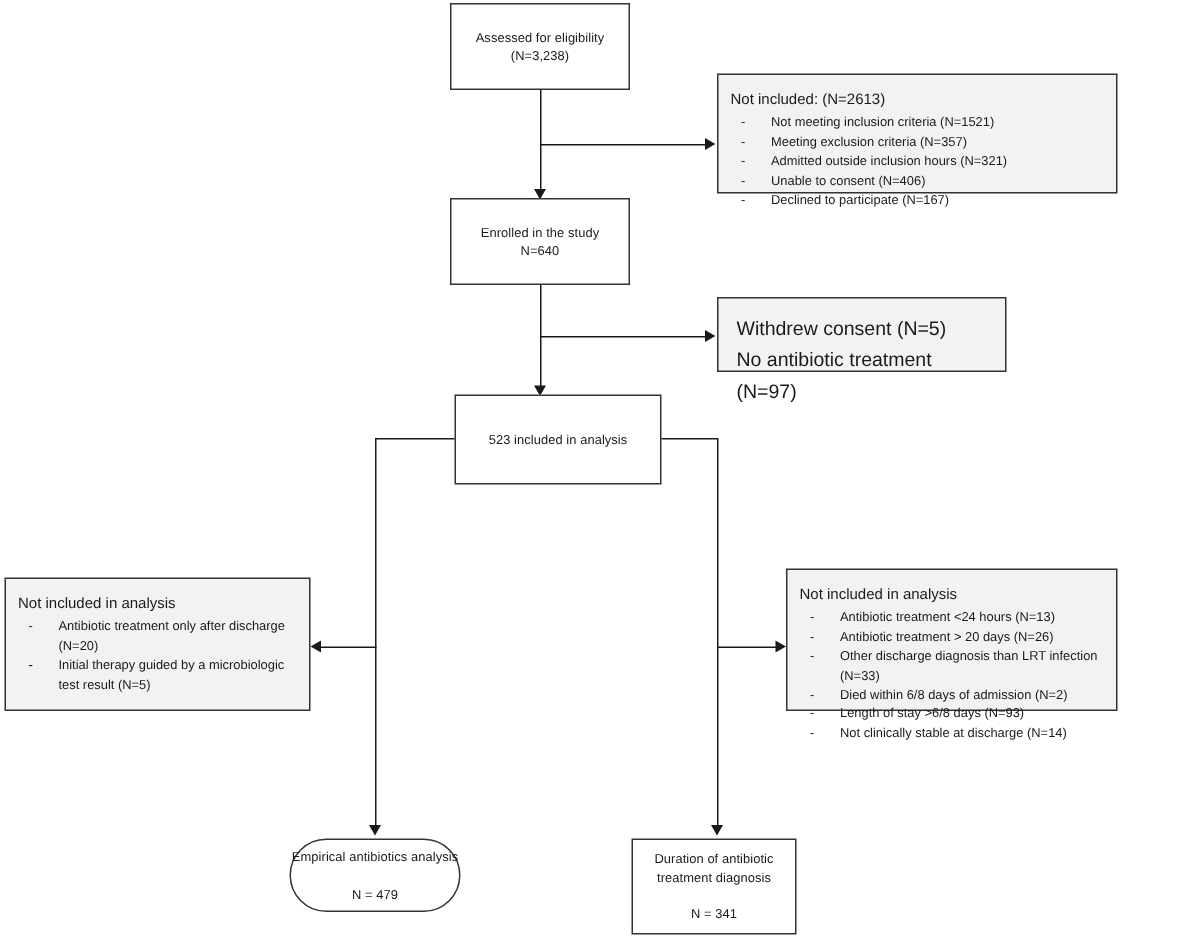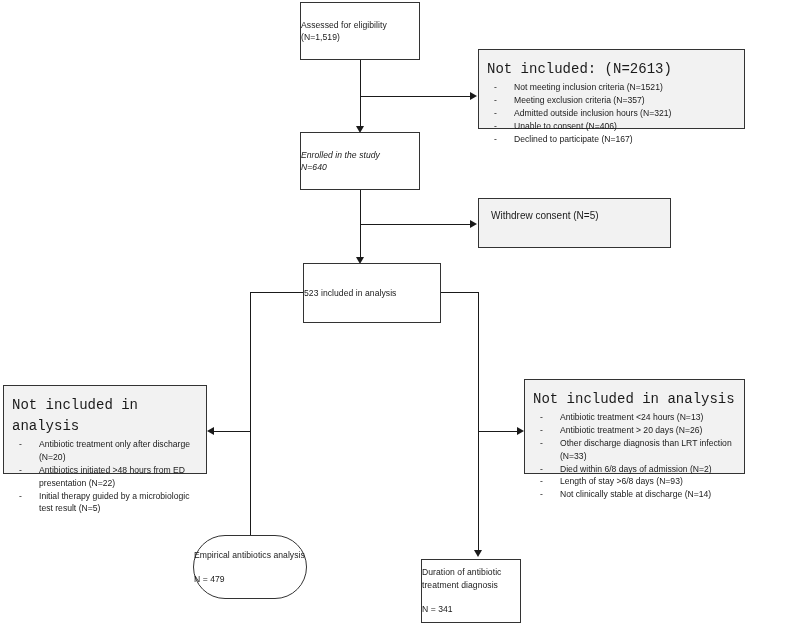--- a/index.html
+++ b/index.html
@@ -23,55 +23,54 @@
     box-sizing: border-box;
     border: 1.5px solid #333333;
     background: #ffffff;
   }
   .box.shaded {
     background: #f2f2f2;
   }
   .box-center {
     display: flex;
     flex-direction: column;
-    align-items: flex-start;
+    align-items: center;
     justify-content: center;
     text-align: center;
   }
   .box-list {
     padding: 9px 8px 6px 8px;
   }
   .ctext {
     font-size: 8.6px;
     line-height: 1.45;
     letter-spacing: 0.05px;
   }
   .ctext.gap {
     margin-top: 12px;
   }
   .lhead {
-    font-size: 14px;
+    font-size: 10px;
     line-height: 1.5;
     margin-bottom: 1px;
-    font-family: Liberation Mono, monospace;
   }
   .litem {
     font-size: 8.6px;
     line-height: 1.5;
     position: relative;
     padding-left: 27px;
     margin-bottom: 0px;
   }
   .litem .dash {
     position: absolute;
     left: 7px;
     top: 0;
   }
   .plainline {
-    font-size: 10px;
+    font-size: 13px;
     line-height: 1.62;
     padding-left: 4px;
   }
   
   .vline {
     position: absolute;
     width: 0;
     border-left: 1.4px solid #1a1a1a;
   }
   .hline {
@@ -128,21 +127,21 @@
   <div class="arrow-left" style="left:207px; top:426.5px;"></div>
 
   <div class="vline" style="left:478px; top:292px; height:261px;"></div>
   <div class="arrow-down" style="left:473.5px; top:550px;"></div>
 
   <div class="hline" style="left:478px; top:431px; width:40px;"></div>
   <div class="arrow-right" style="left:517px; top:426.5px;"></div>
 
   <div class="box box-center" style="left:300px; top:2px; width:120px; height:58px;">
     <div class="ctext">Assessed for eligibility</div>
-    <div class="ctext">(N=1,519)</div>
+    <div class="ctext">(N=3,238)</div>
   </div>
 
   <div class="box shaded box-list" style="left:478px; top:49px; width:267px; height:80px;">
     <div class="lhead">Not included: (N=2613)</div>
     <div class="litem">
       <span class="dash">-</span>
       <span>Not meeting inclusion criteria (N=1521)</span>
     </div>
     <div class="litem">
       <span class="dash">-</span>
@@ -155,42 +154,42 @@
     <div class="litem">
       <span class="dash">-</span>
       <span>Unable to consent (N=406)</span>
     </div>
     <div class="litem">
       <span class="dash">-</span>
       <span>Declined to participate (N=167)</span>
     </div>
   </div>
 
-  <div class="box box-center" style="left:300px; top:132px; width:120px; height:58px;font-style:italic;">
+  <div class="box box-center" style="left:300px; top:132px; width:120px; height:58px;">
     <div class="ctext">Enrolled in the study</div>
     <div class="ctext">N=640</div>
   </div>
 
   <div class="box shaded box-list" style="left:478px; top:198px; width:193px; height:50px;">
     <div class="plainline">Withdrew consent (N=5)</div>
+    <div class="plainline">No antibiotic treatment (N=97)</div>
   </div>
 
   <div class="box box-center" style="left:303px; top:263px; width:138px; height:60px;">
     <div class="ctext">523 included in analysis</div>
   </div>
 
   <div class="box shaded box-list" style="left:3px; top:385px; width:204px; height:89px;">
     <div class="lhead">Not included in analysis</div>
     <div class="litem">
       <span class="dash">-</span>
       <span>Antibiotic treatment only after discharge (N=20)</span>
     </div>
     <div class="litem">
       <span class="dash">-</span>
-      <span>Antibiotics initiated &gt;48 hours from ED presentation (N=22)</span>
     </div>
     <div class="litem">
       <span class="dash">-</span>
       <span>Initial therapy guided by a microbiologic test result (N=5)</span>
     </div>
   </div>
 
   <div class="box shaded box-list" style="left:524px; top:379px; width:221px; height:95px;">
     <div class="lhead">Not included in analysis</div>
     <div class="litem">
@@ -212,24 +211,24 @@
     <div class="litem">
       <span class="dash">-</span>
       <span>Length of stay &gt;6/8 days (N=93)</span>
     </div>
     <div class="litem">
       <span class="dash">-</span>
       <span>Not clinically stable at discharge (N=14)</span>
     </div>
   </div>
 
-  <div class="box box-center" style="left:193px; top:535px; width:114px; height:64px;border-radius:32px;">
+  <div class="box box-center" style="left:193px; top:559px; width:114px; height:49px;border-radius:32px;">
     <div class="ctext">Empirical antibiotics analysis</div>
     <div class="ctext gap">N = 479</div>
   </div>
 
-  <div class="box box-center" style="left:421px; top:559px; width:100px; height:64px;">
+  <div class="box box-center" style="left:421px; top:559px; width:110px; height:64px;">
     <div class="ctext">Duration of antibiotic</div>
     <div class="ctext">treatment diagnosis</div>
     <div class="ctext gap">N = 341</div>
   </div>
 
 </div>
 
 </body></html>

